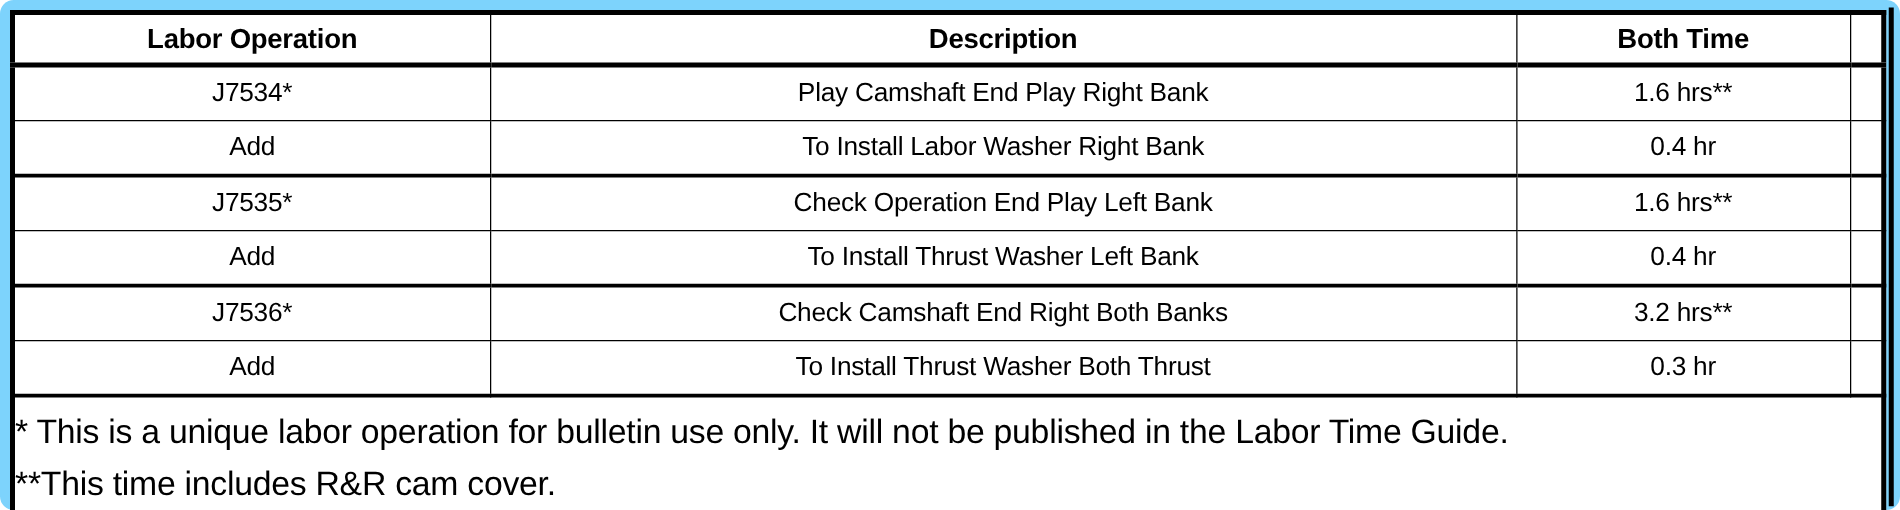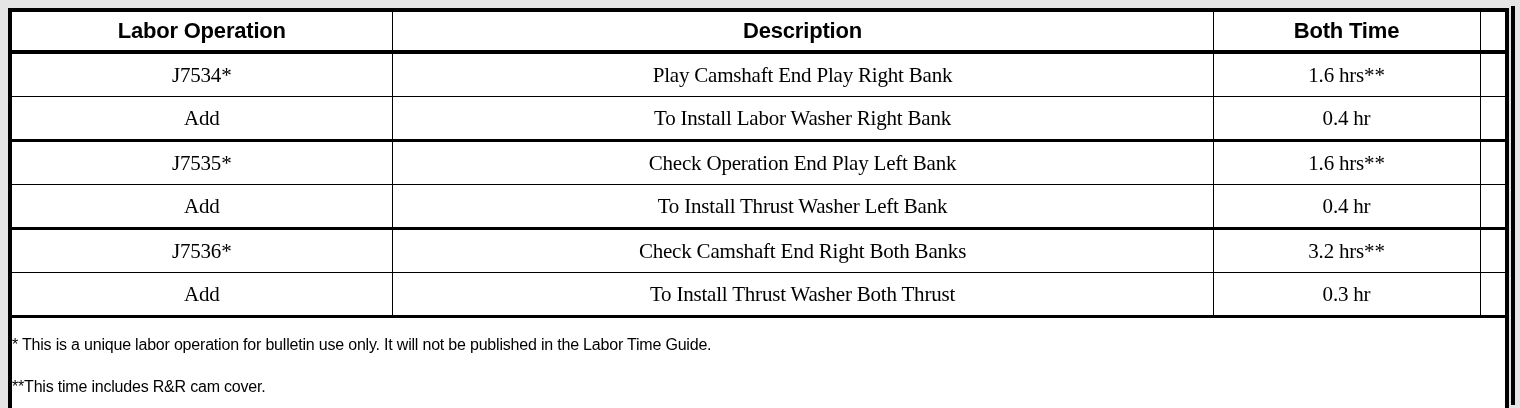--- a/index.html
+++ b/index.html
@@ -12,21 +12,22 @@
     height: 408px;
     font-family: "Liberation Sans", sans-serif;
     color: #000000;
     overflow: hidden;
   }
 
   .page {
     position: relative;
     width: 1520px;
     height: 408px;
-    background: #e5e5e5;
+    background: #7dd3fc;
+    border-radius: 11px;
   }
 
   
   .labor-table {
     position: absolute;
     left: 8px;
     top: 8px;
     width: 1497px;
     border-collapse: collapse;
     table-layout: fixed;
@@ -69,21 +70,20 @@
 
   
   .data-cell {
     height: 42px;
     text-align: center;
     font-size: 21px;
     font-weight: normal;
     letter-spacing: -0.2px;
     border-left: 3px solid #000000;
     border-right: 3px solid #000000;
-    font-family: Liberation Serif, serif;
   }
   .data-cell.pad { border-right: none; }
 
   
   tr.thin-below > td  { border-bottom: 1px solid #000000; }
   tr.thick-below > td { border-bottom: 3px solid #000000; }
 
   
   td.pad { border-left: 1px solid #000000; }
 
@@ -92,21 +92,21 @@
     height: 96px;
     text-align: left;
     vertical-align: top;
     padding: 10px 0 0 6px;
     border-top: 3px solid #000000 !important;
     border-left: none;
     border-right: none;
     border-bottom: none;
   }
   .note-line {
-    font-size: 16px;
+    font-size: 27px;
     line-height: 26px;
     letter-spacing: -0.2px;
     white-space: nowrap;
   }
   .note-gap { height: 16px; }
 
   
   .right-rule {
     position: absolute;
     left: 1511px;

